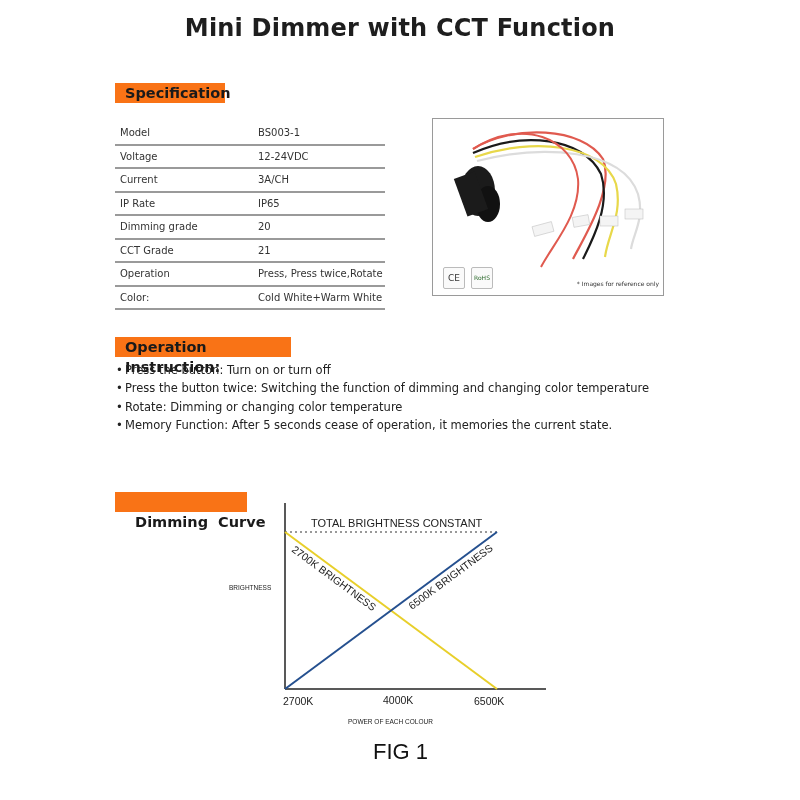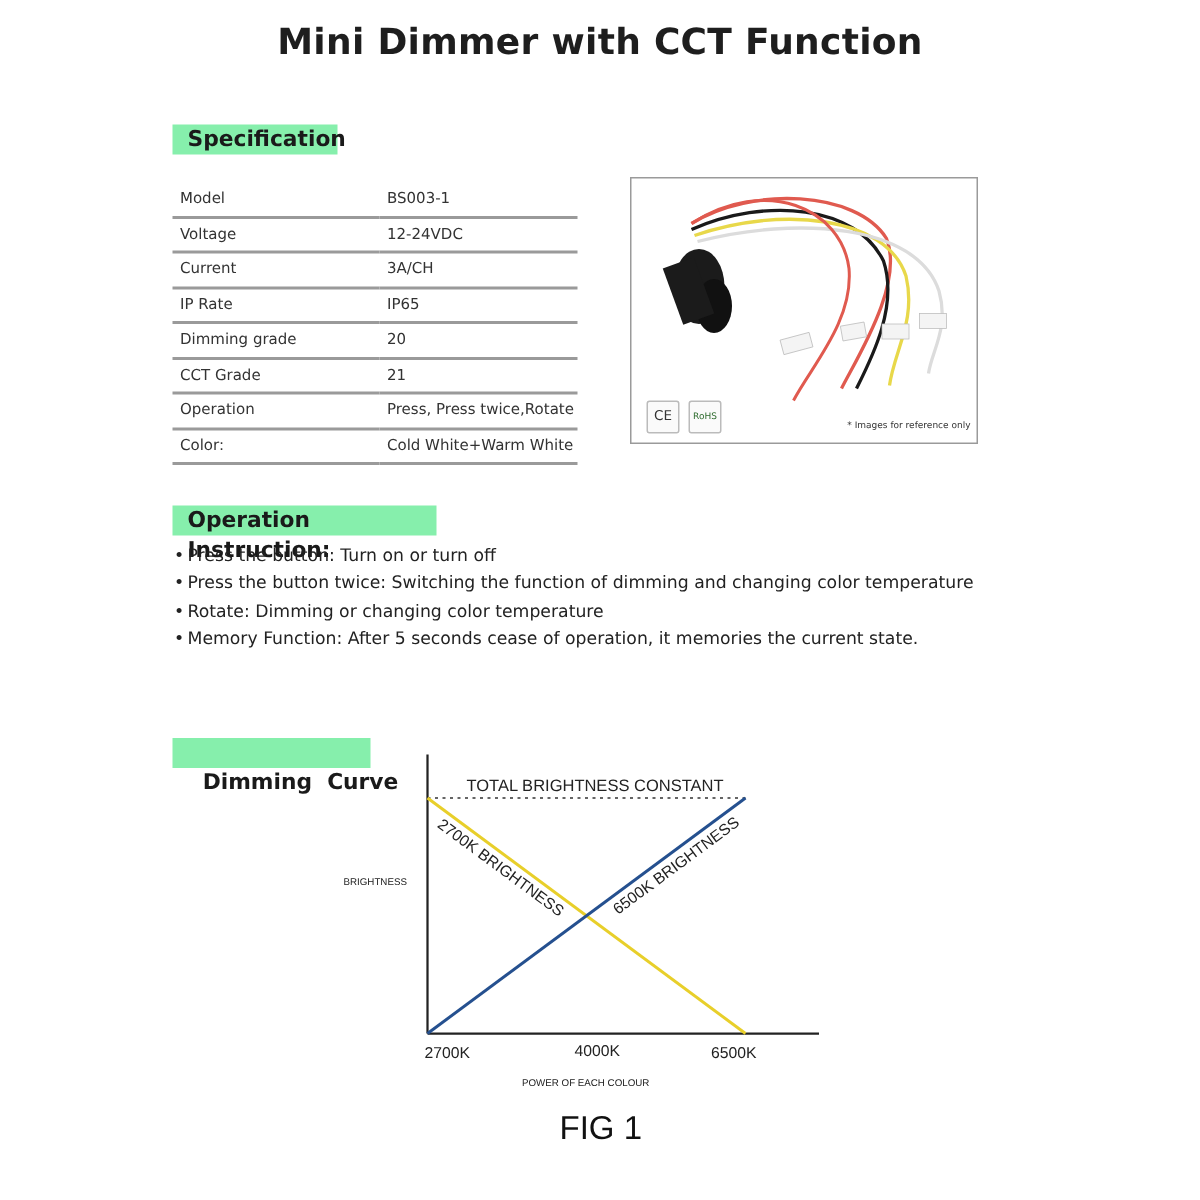--- a/index.html
+++ b/index.html
@@ -1,22 +1,22 @@
 <!DOCTYPE html>
 <html><head>
 <meta charset="utf-8">
 <style>
   html, body { margin:0; padding:0; background:#ffffff; }
   body { width:800px; height:800px; position:relative; overflow:hidden; font-family:"DejaVu Sans", sans-serif; color:#222; }
   .title { position:absolute; left:0; width:800px; top:14px; text-align:center; font-family:"DejaVu Sans", sans-serif; font-weight:bold; font-size:24px; color:#1e1e1e; letter-spacing:0.2px; }
-  .section-head { position:absolute; background:#86efac; font-weight:bold; font-size:14.5px; color:#1a1a1a; padding:0 10px; height:20px; line-height:20px; }
+  .section-head { position:absolute; background:#f97316; font-weight:bold; font-size:14.5px; color:#1a1a1a; padding:0 10px; height:20px; line-height:20px; }
   .spec-table { position:absolute; left:115px; top:122px; width:270px; border-collapse:collapse; font-size:10px; color:#333; }
   .spec-table td { height:21.5px; padding:0 0 0 5px; border-bottom:2px solid #9a9a9a; vertical-align:middle; }
   .spec-table td.k { width:133px;margin-left:24px; }
-  .photo { position:absolute; left:420px; top:118px; width:230px; height:176px; border:1px solid #9a9a9a; background:#fff; }
+  .photo { position:absolute; left:432px; top:118px; width:230px; height:176px; border:1px solid #9a9a9a; background:#fff; }
   .cert { position:absolute; width:20px; height:20px; border:1px solid #bbb; border-radius:2px; font-size:9px; text-align:center; line-height:20px; color:#333; background:#fafafa; }
   .ref-note { position:absolute; right:4px; bottom:8px; font-size:6px; color:#333; }
   .bullets { position:absolute; left:116px; top:361px; margin:0; padding:0; list-style:none; font-size:11.5px; color:#222; }
   .bullets li { height:18.3px; line-height:18.3px; white-space:nowrap; }
   .bullets li::before { content:"•"; display:inline-block; width:9px; }
   .chart-svg { position:absolute; left:0; top:0; }
   .footer { position:absolute; right:112px; top:767px; font-size:9px; color:#333; text-align:center; line-height:12px;margin-top:44px; }
 </style>
 </head>
 <body>

